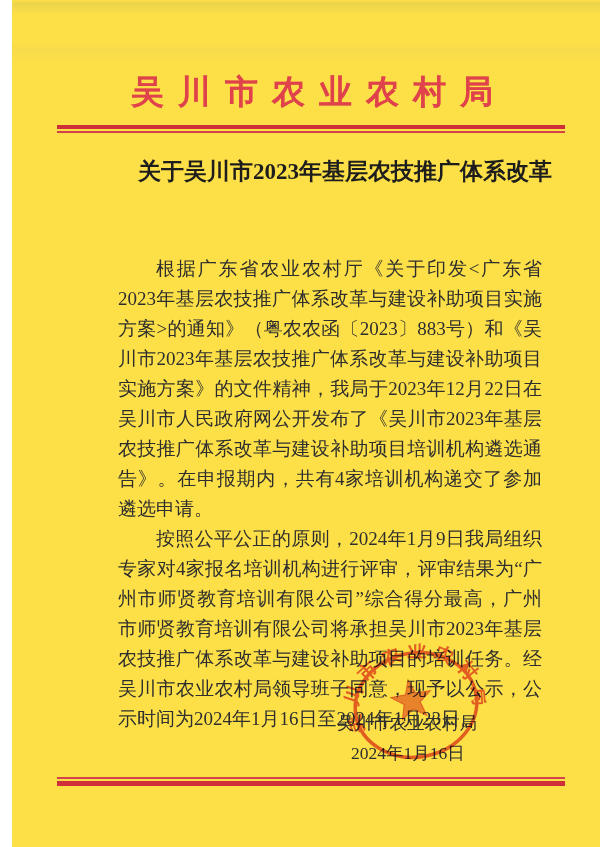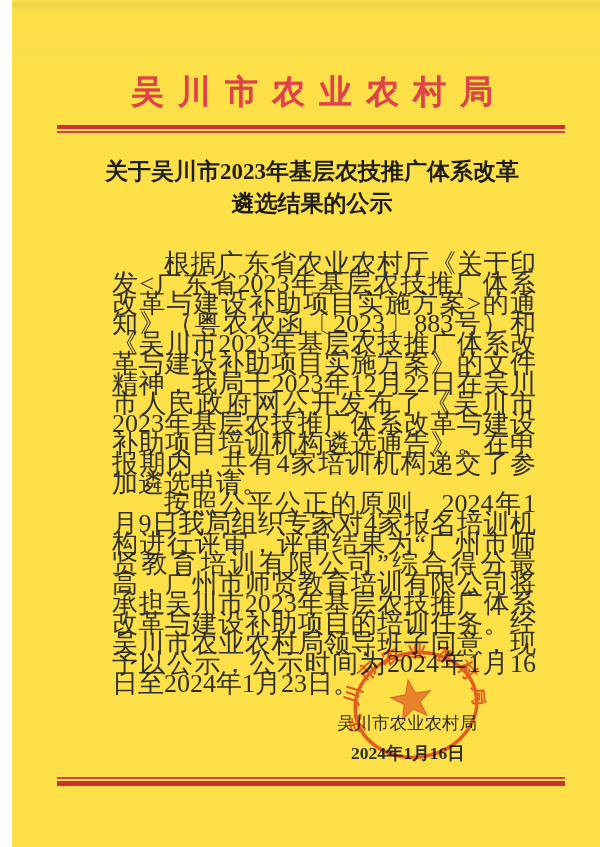--- a/index.html
+++ b/index.html
@@ -31,43 +31,43 @@
   .rule-top { top: 125px; }
   .rule-top .thick { height: 4px; background: #cf2f39; margin-bottom: 2px; }
   .rule-top .thin  { height: 2px; background: #d4424b; }
   .rule-bottom { top: 777px; }
   .rule-bottom .thin  { height: 2px; background: #d4424b; margin-bottom: 2px; }
   .rule-bottom .thick { height: 5px; background: #cf2f39; }
 
   .doc-title {
     position: absolute;
     top: 156px; left: 60px; width: 480px;
-    text-align: center;
+    text-align: right;
     font-weight: bold;
     font-size: 23px; line-height: 31.5px;
     color: #1d1d1d;
   }
 
   .doc-body {
     position: absolute;
-    top: 254px; left: 100px; width: 424px;
-    font-size: 26px; line-height: 20px;
+    top: 254px; left: 106px; width: 424px;
+    font-size: 19px; line-height: 30px;
     text-align: justify;
     color: #2e2e2e;
   }
   .doc-body p { margin: 0; text-indent: 2em; }
 
   .signature {
     position: absolute;
     top: 712px; left: 325px;
     font-size: 17.5px; line-height: 22px;
     color: #2e2e2e;
     z-index: 2;
   }
-  .signature .sig-date { margin-top: 8px; padding-left: 14px; font-weight: bold; }
+  .signature .sig-date { margin-top: 8px; padding-left: 14px; }
 
   .seal {
     position: absolute;
     left: 334px; top: 645px;
     width: 140px; height: 120px;
     transform: rotate(-10deg);
     opacity: 0.82;
     z-index: 3;
     mix-blend-mode: multiply;
     pointer-events: none;
@@ -90,21 +90,20 @@
 
   <div class="letterhead">吴川市农业农村局</div>
 
   <div class="rule rule-top">
     <div class="thick"></div>
     <div class="thin"></div>
   </div>
 
   <div class="doc-title">
     <div>关于吴川市2023年基层农技推广体系改革</div>
-    <div>遴选结果的公示</div>
   </div>
 
   <div class="doc-body">
     <p>根据广东省农业农村厅《关于印发&lt;广东省2023年基层农技推广体系改革与建设补助项目实施方案&gt;的通知》（粤农农函〔2023〕883号）和《吴川市2023年基层农技推广体系改革与建设补助项目实施方案》的文件精神，我局于2023年12月22日在吴川市人民政府网公开发布了《吴川市2023年基层农技推广体系改革与建设补助项目培训机构遴选通告》。在申报期内，共有4家培训机构递交了参加遴选申请。</p>
     <p>按照公平公正的原则，2024年1月9日我局组织专家对4家报名培训机构进行评审，评审结果为“广州市师贤教育培训有限公司”综合得分最高，广州市师贤教育培训有限公司将承担吴川市2023年基层农技推广体系改革与建设补助项目的培训任务。经吴川市农业农村局领导班子同意，现予以公示，公示时间为2024年1月16日至2024年1月23日。</p>
   </div>
 
   <div class="signature">
     <div class="sig-agency">吴川市农业农村局</div>
     <div class="sig-date">2024年1月16日</div>

